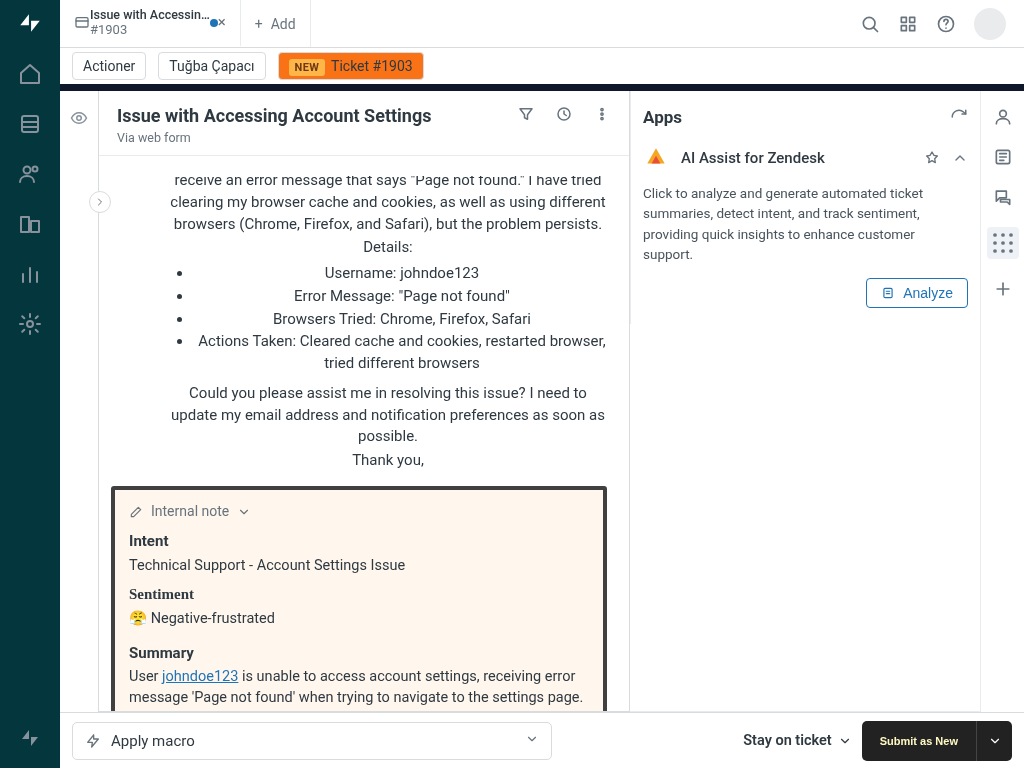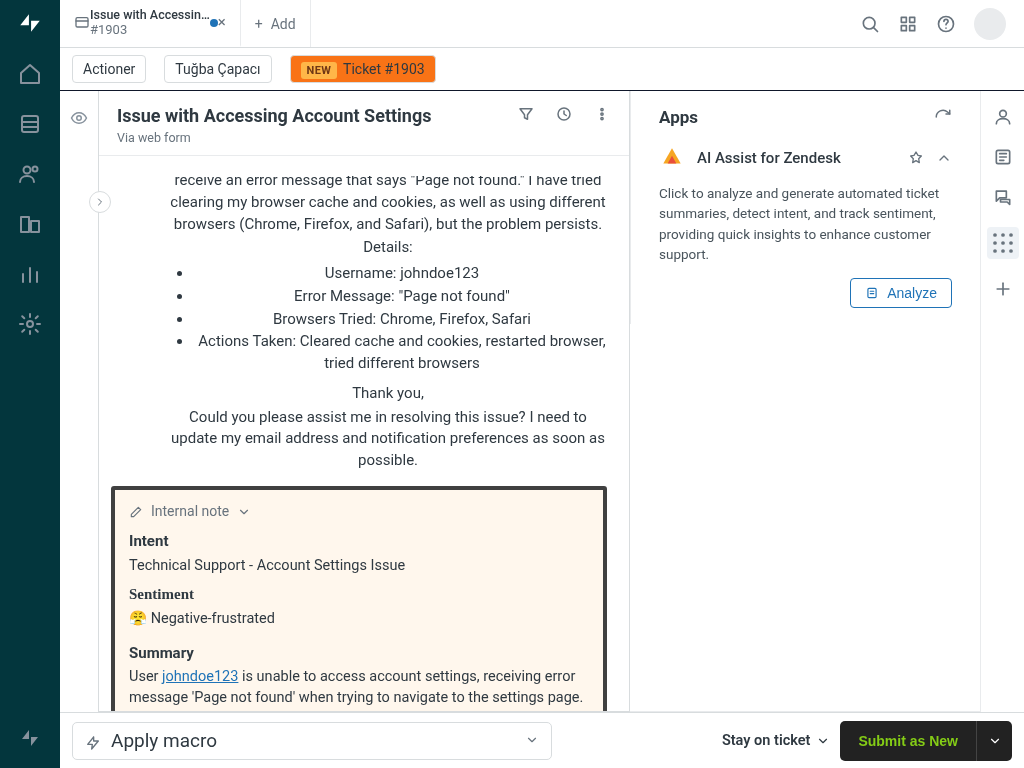--- a/index.html
+++ b/index.html
@@ -18,21 +18,21 @@
   .tab .tab-icon { width:16px; height:16px; color:#68737d;}
   .tab .tab-lines { display:flex; flex-direction:column; line-height:1.2;}
   .tab .tab-title { font-weight:500; color:#2f3941; font-size:12.5px; max-width:140px; white-space:nowrap; overflow:hidden; text-overflow:ellipsis;}
   .tab .tab-sub { color:#68737d; font-size:13px;}
   .tab .dot { width:8px; height:8px; background:#1f73b7; border-radius:50%; }
   .tab .close { color:#68737d; font-size:15px; line-height:1;}
   .tab.add { color:#68737d; gap:8px; font-size:14px;}
   .topright { margin-left:auto; display:flex; align-items:center; gap:18px; padding-right:18px;}
   .topright .ic { width:20px; height:20px; color:#68737d; display:flex; align-items:center; justify-content:center;}
   .avatar { width:32px; height:32px; border-radius:50%; background:#e9ebed;}
-  .crumbbar { height:43px; padding:0 12px; display:flex; align-items:center; gap:18px; border-bottom:1px solid #0f172a;}
+  .crumbbar { height:43px; padding:0 12px; display:flex; align-items:center; gap:12px; border-bottom:7px solid #0f172a;}
   .crumb { padding:5px 10px; border:1px solid #d8dcde; border-radius:4px; font-size:14px; background:#fff; color:#2f3941;}
   .crumb.active { background:#f97316; }
   .pill-new { background:#ffb648; color:#703815; font-weight:700; font-size:11px; padding:2px 6px; border-radius:3px; margin-right:6px; letter-spacing:0.3px;}
   .workspace { flex:1; display:flex; min-height:0; position:relative;}
   .eye-col { width:38px; padding-top:18px; display:flex; justify-content:center; color:#87929d;}
   .ticket-col { flex:1; border:1px solid #d8dcde; border-top:none; display:flex; flex-direction:column; min-width:0; position:relative;gap:20px;}
   .ticket-header { padding:14px 18px 10px 18px; display:flex; align-items:flex-start; border-bottom:1px solid #e9ebed;}
   .ticket-header .titles { flex:1; }
   .ticket-title { font-size:18px; font-weight:700; color:#2f3941;}
   .ticket-via { font-size:12.5px; color:#68737d; margin-top:4px;}
@@ -43,42 +43,42 @@
   .msg ul { margin:4px 0 8px 28px; }
   .msg ul li { margin:1px 0; list-style:disc;}
   .expand-handle { position:absolute; left:-10px; top:100px; width:22px; height:22px; border:1px solid #d8dcde; border-radius:50%; background:#fff; display:flex; align-items:center; justify-content:center; color:#68737d; font-size:13px;}
   .note { margin:14px 4px 6px 4px; border:4px solid #404040; border-radius:3px; background:#fff7ed; padding:11px 14px 10px 14px; font-size:14.5px;}
   .note-head { display:flex; align-items:center; gap:8px; color:#68737d; font-size:14px; margin-bottom:10px;}
   .note-head .nh-ic { width:14px; height:14px;}
   .note h4 { font-size:15px; font-weight:700; margin-top:8px;}
   .note .row { margin-top:2px;}
   .note .summary { margin-top:2px; line-height:1.45;}
   .note a { color:#1f73b7; text-decoration:underline;}
-  .apps-col { width:350px; border-left:1px solid #e9ebed; padding:16px 28px; display:flex; flex-direction:column;}
+  .apps-col { width:350px; border-left:1px solid #e9ebed; padding:16px 12px; display:flex; flex-direction:column;}
   .apps-head { display:flex; align-items:center; margin-bottom:18px;}
   .apps-head h3 { font-size:17px; font-weight:700; flex:1;}
   .apps-head .ic2 { width:18px; height:18px; color:#68737d;}
   .app-card-h { display:flex; align-items:center; gap:12px; margin-bottom:12px;}
   .app-card-h .appicon { width:26px; height:26px; }
   .app-card-h .appname { font-size:15px; font-weight:500; flex:1;}
   .app-card-h .pin, .app-card-h .chev { width:16px; height:16px; color:#68737d;}
   .app-desc { font-size:13.5px; color:#49545c; line-height:1.5;}
   .analyze { margin-top:14px; align-self:flex-end; border:1px solid #1f73b7; color:#1f73b7; background:#fff; padding:6px 14px; border-radius:4px; font-size:14px; display:flex; align-items:center; gap:8px;}
   .analyze .aic { width:14px; height:14px;}
   .siderail { width:44px; border-left:1px solid #e9ebed; display:flex; flex-direction:column; align-items:center; padding-top:16px; gap:20px; color:#68737d;}
   .siderail .sic { width:20px; height:20px; display:flex; align-items:center; justify-content:center;}
   .siderail .sic.active { background:#eef2f6; width:32px; height:32px; border-radius:4px;}
   .footer { height:56px; border-top:1px solid #d8dcde; display:flex; align-items:center; padding:0 12px; gap:10px;}
-  .macro { flex:0 0 480px; border:1px solid #d8dcde; border-radius:5px; height:38px; display:flex; align-items:center; padding:0 12px; color:#2f3941; font-size:19px;}
+  .macro { flex:0 0 480px; border:1px solid #d8dcde; border-radius:5px; height:38px; display:flex; align-items:center; padding:0 12px; color:#2f3941; font-size:15px;}
   .macro .mic { width:16px; height:16px; color:#68737d; margin-right:10px;}
   .macro .chev { margin-left:auto; color:#68737d;}
   .footer .gap { flex:1; }
   .stay { font-size:14.5px; font-weight:600; color:#2f3941; display:flex; align-items:center; gap:6px;}
   .submit-wrap { display:flex; }
-  .submit { background:#222; color:#84cc16; border:none; height:40px; padding:0 18px; border-radius:5px 0 0 5px; font-size:14px; font-weight:600;text-align:center;}
+  .submit { background:#222; color:#fef9c3; border:none; height:40px; padding:0 18px; border-radius:5px 0 0 5px; font-size:11px; font-weight:600;text-align:center;}
   .submit-drop { background:#222; color:#fff; border:none; border-left:1px solid #444; height:40px; width:36px; border-radius:0 5px 5px 0; display:flex; align-items:center; justify-content:center;}
   svg { fill:none; stroke:currentColor; stroke-width:2; stroke-linecap:round; stroke-linejoin:round;}
   .apps-col { max-height: 260px;}
   .apps-wrap { border-bottom:1px solid #e9ebed;}
 </style>
 </head>
 <body>
 
 <div class="app">
 
@@ -235,22 +235,22 @@
         <div class="ticket-body">
           <div class="msg" style="margin-top:-10px;text-align:center;">
             <p>receive an error message that says "Page not found." I have tried clearing my browser cache and cookies, as well as using different browsers (Chrome, Firefox, and Safari), but the problem persists.</p>
             <p>Details:</p>
             <ul>
               <li>Username: johndoe123</li>
               <li>Error Message: "Page not found"</li>
               <li>Browsers Tried: Chrome, Firefox, Safari</li>
               <li>Actions Taken: Cleared cache and cookies, restarted browser, tried different browsers</li>
             </ul>
+            <p>Could you please assist me in resolving this issue? I need to update my email address and notification preferences as soon as possible.</p>
             <p>Thank you,</p>
-            <p>Could you please assist me in resolving this issue? I need to update my email address and notification preferences as soon as possible.</p>
           </div>
 
           <div class="note" style="margin-left:-54px;">
             <div class="note-head">
               <div class="nh-ic"><svg viewBox="0 0 24 24">
                     <path d="M4 20h4L20 8l-4-4L4 16v4z"></path>
                   </svg></div>
               <span>Internal note</span>
               <div class="nh-ic"><svg viewBox="0 0 24 24">
                     <polyline points="6 9 12 15 18 9"></polyline>

